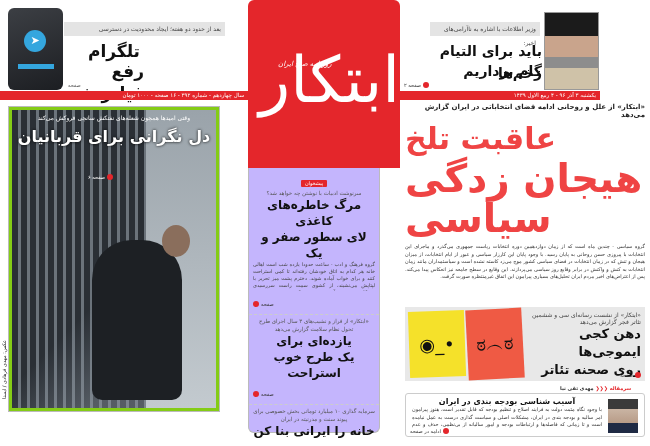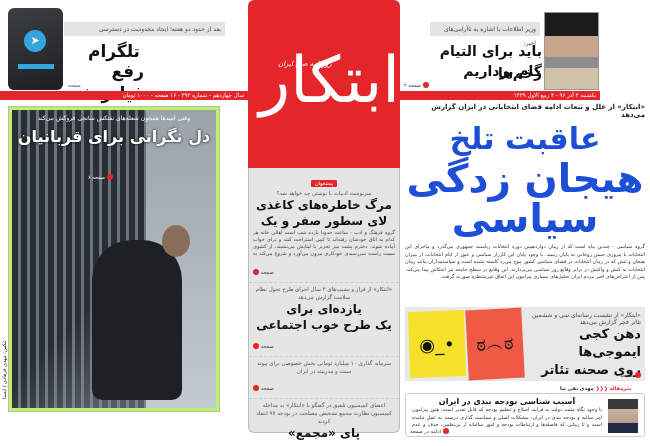--- a/index.html
+++ b/index.html
@@ -11,42 +11,42 @@
   .red-strip { background: #e4262b; color: #fff; font-size: 5.5px; height: 9px; line-height: 9px; padding: 0 4px; white-space: nowrap; overflow: hidden; }
   .headline-top { font-weight: bold; color: #111; font-size: 17px; line-height: 22px; text-align: right; }
   
   .masthead { left: 248px; top: 0; width: 152px; height: 168px; background: #e4262b; border-radius: 6px 6px 0 0; overflow: hidden; }
   .masthead-logo { position: absolute; left: 0; top: 10px; width: 152px; text-align: right; color: #fff; font-family: "DejaVu Serif", serif; font-weight: normal; font-size: 64px; line-height: 140px; }
   .masthead-sub { position: absolute; left: 30px; top: 60px; color: #fff; font-size: 7px; font-style: italic; }
   
   .page-ref { display: inline-flex; align-items: center; gap: 2px; font-size: 5px; color: #333; }
   .page-dot { width: 6px; height: 6px; background: #e4262b; border-radius: 50%; display: inline-block; }
   
-  .photo-frame { left: 8px; top: 106px; width: 212px; height: 306px; border: 1px solid #bbb; padding: 3px; background: #bef264; }
+  .photo-frame { left: 8px; top: 106px; width: 212px; height: 306px; border: 1px solid #bbb; padding: 3px; background: #84cc16; }
   .photo { width: 100%; height: 100%; background:
       linear-gradient(135deg, rgba(0,0,0,0) 55%, rgba(150,160,170,0.4) 75%),
       repeating-linear-gradient(90deg, #2a2f35 0 6px, #6b737b 6px 9px),
       #444; position: relative; overflow: hidden; }
   .person { position: absolute; left: 80px; top: 130px; width: 90px; height: 160px; background: #1d2024; border-radius: 40px 40px 10px 10px; }
   .person-head { position: absolute; left: 150px; top: 115px; width: 28px; height: 32px; background: #8a6e5c; border-radius: 50%; }
   .pavement { position: absolute; right: 0; top: 0; width: 70px; height: 100%; background: linear-gradient(180deg, #9aa3aa, #c3cacf); }
   .photo-kicker { position: absolute; top: 4px; left: 0; width: 100%; text-align: center; color: #fff; font-size: 6px; }
   .photo-headline { position: absolute; top: 16px; left: 0; width: 100%; text-align: center; color: #fff; font-weight: bold; font-size: 16px; line-height: 22px; text-shadow: 0 0 3px #000; }
   .photo-credit { position: absolute; left: 0; top: 330px; writing-mode: vertical-rl; font-size: 5px; color: #222; transform: rotate(180deg); }
   
-  .mid-box { left: 248px; top: 168px; width: 152px; height: 265px; border: 1px solid #bbb; border-top: none; border-radius: 0 0 6px 6px; background: #e5e5e5; text-align: center; }
+  .mid-box { left: 248px; top: 168px; width: 132px; height: 265px; border: 1px solid #bbb; border-top: none; border-radius: 0 0 6px 6px; background: #c4b5fd; text-align: center; }
   .mid-item { padding: 2px 4px; border-bottom: 1px dashed #ccc; }
   .mid-kicker { font-size: 5.5px; color: #555; line-height: 8px; }
   .mid-head { font-weight: bold; font-size: 12px; line-height: 16px; color: #111; }
   .mid-body { font-size: 5px; color: #444; line-height: 7px; text-align: justify; }
   .badge { display: inline-block; background: #e4262b; color: #fff; font-size: 5px; padding: 0 4px; line-height: 7px; border-radius: 1px; }
   .ref-row { text-align: left; direction: ltr; padding: 1px 0; }
   
   .right-kicker { font-size: 7px; font-weight: bold; color: #222; text-align: right; }
-  .big-head { font-weight: bold; color: #1d4ed8; font-size: 30px; line-height: 40px; text-align: center; }
+  .big-head { font-weight: bold; color: #ef4444; font-size: 30px; line-height: 40px; text-align: left; }
   .body-text { font-size: 5px; line-height: 7.5px; color: #333; text-align: justify; }
   .emoji-box { left: 405px; top: 307px; width: 240px; height: 74px; background: #e8e8e8; }
   .emoji-card-y { position: absolute; left: 4px; top: 4px; width: 56px; height: 66px; background: #f5e12a; transform: rotate(-2deg); display: flex; align-items: center; justify-content: center; font-size: 18px; color: #111; }
   .emoji-card-r { position: absolute; left: 62px; top: 2px; width: 56px; height: 70px; background: #ef5a44; transform: rotate(-3deg); display: flex; align-items: center; justify-content: center; font-size: 18px; color: #111; }
   .column-box { left: 405px; top: 393px; width: 240px; height: 44px; border: 1px solid #ccc; border-radius: 3px; background: #fff; }
   .col-photo { position: absolute; right: 6px; top: 5px; width: 30px; height: 34px; background: linear-gradient(180deg,#3a3a3a 30%, #c9b4a3 30%, #b89c88 70%, #1f2a44 70%); }
 </style>
 </head>
 <body>
 
@@ -105,42 +105,43 @@
     <div class="mid-head">لای سطور صفر و یک</div>
     <div class="mid-body" style="height:30px;overflow:hidden;">گروه فرهنگ و ادب - ساعت حدودا یازده شب است اهالی خانه هر کدام به اتاق خودشان رفته‌اند تا کمی استراحت کنند و برای خواب آماده شوند. دخترم پشت میز تحریر با لپتاپش می‌نشیند، از کشوی سمت راست سررسیدی خودکاری بیرون می‌آورد و شروع می‌کند به نوشتن.</div>
     <div class="ref-row"><span class="page-ref">
           <span class="page-dot"></span>
           <span>صفحه</span>
         </span></div>
   </div>
   <div class="mid-item">
     <div class="mid-kicker">«ابتکار» از فراز و نشیب‌های ۳ سال اجرای طرح تحول نظام سلامت گزارش می‌دهد</div>
     <div class="mid-head">یازده‌ای برای</div>
-    <div class="mid-head">یک طرح خوب اجتماعی</div>
+    <div class="mid-head">یک طرح خوب استراحت</div>
     <div class="ref-row"><span class="page-ref">
           <span class="page-dot"></span>
           <span>صفحه</span>
         </span></div>
   </div>
   <div class="mid-item">
     <div class="mid-kicker">سرمایه گذاری ۱۰ میلیارد تومانی بخش خصوصی برای پیوند سنت و مدرنیته در ایران</div>
+    <div class="mid-head">خانه را ایرانی بنا کن</div>
     <div class="ref-row"><span class="page-ref">
           <span class="page-dot"></span>
           <span>صفحه</span>
         </span></div>
   </div>
   <div class="mid-item" style="border-bottom:none;">
     <div class="mid-kicker">اعضای کمیسیون تلفیق در گفتگو با «ابتکار» به مداخله کمیسیون نظارت مجمع تشخیص مصلحت در بودجه ۹۷ انتقاد کردند</div>
     <div class="mid-head">پای «مجمع»</div>
 
   </div>
 </div>
 
 <div class="abs" style="left:405px;top:103px;width:240px;height:200px;">
-  <div class="right-kicker">«ابتکار» از علل و تبعات ادامه فضای انتخاباتی در ایران گزارش می‌دهد</div>
+  <div class="right-kicker">«ابتکار» از علل و روحانی ادامه فضای انتخاباتی در ایران گزارش می‌دهد</div>
   <div class="big-head">عاقبت تلخ</div>
   <div class="big-head" style="font-size:39px;">هیجان زدگی سیاسی</div>
   <div class="body-text" style="height:66px;overflow:hidden;margin-top:4px;">گروه سیاسی - چندین ماه است که از زمان دوازدهمین دوره انتخابات ریاست جمهوری می‌گذرد و ماجرای این انتخابات با پیروزی حسن روحانی به پایان رسید. با وجود پایان این کارزار سیاسی و عبور از ایام انتخابات، از میزان هیجان و تنش که در زمان انتخابات در فضای سیاسی کشور موج می‌زد کاسته نشده است و سیاستمداران مانند زمان انتخابات به کنش و واکنش در برابر وقایع روز سیاسی می‌پردازند. این وقایع در سطح جامعه نیز انعکاس پیدا می‌کند. پس از اعتراض‌های اخیر مردم ایران تحلیل‌های بسیاری پیرامون این اتفاق غیرمنتظره صورت گرفت.</div>
   <div style="text-align:left;direction:ltr;"><span class="page-ref">
         <span class="page-dot"></span>
         <span>شرح در صفحه</span>
       </span></div>
 </div>
 
 <div class="abs emoji-box">

